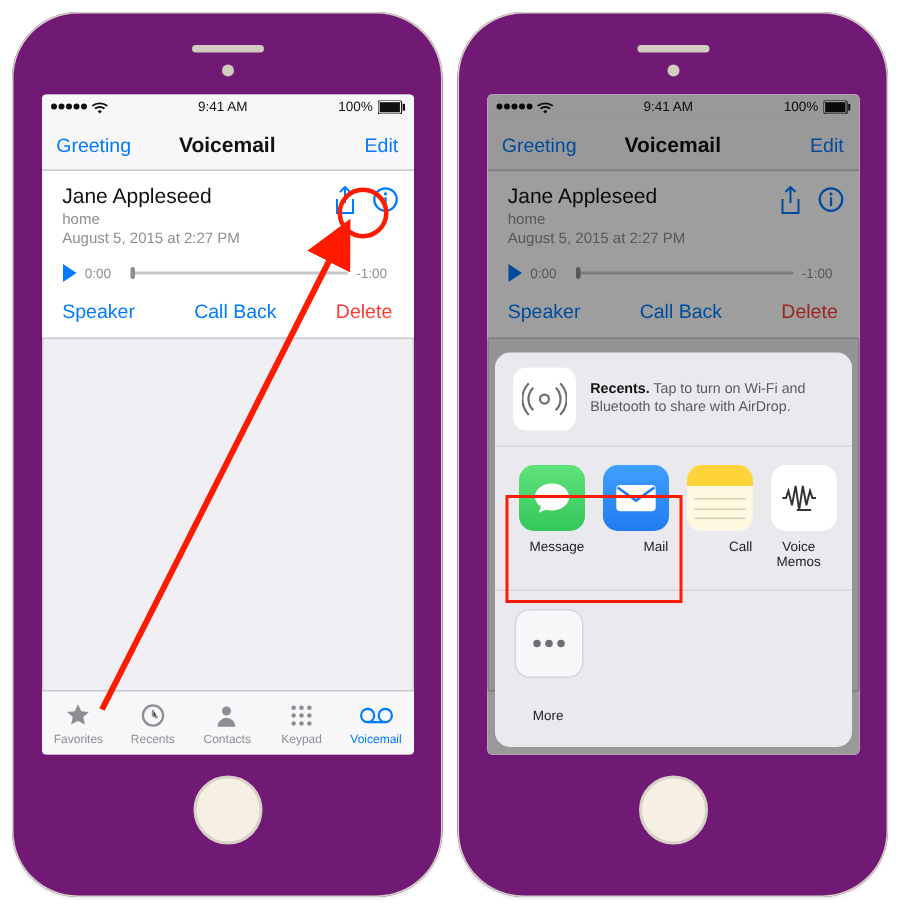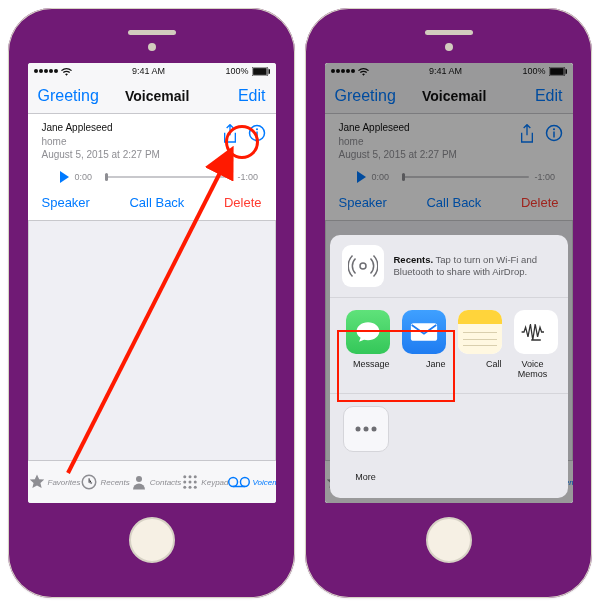--- a/index.html
+++ b/index.html
@@ -63,57 +63,57 @@
   .statusbar .sb-center { flex: 1; text-align: center; }
   .dots { display: flex; gap: 1px; }
   .dots span { width: 4px; height: 4px; border-radius: 50%; background: #111; }
   
   .navbar {
     height: 34px; background: #f7f7f9;
     border-bottom: 1px solid #c7c7cc;
     display: flex; align-items: center; justify-content: space-between;
     padding: 0 10px;
   }
-  .navbar .nav-left, .navbar .nav-right { color: #007aff; font-size: 16px; min-width: 50px; }
+  .navbar .nav-left, .navbar .nav-right { color: #007aff; font-size: 13px; min-width: 50px; }
   .navbar .nav-right { text-align: right; }
   .navbar .nav-title { font-weight: 600; font-size: 14px; color: #111; }
   
   .vmcard {
     background: #fff;
     border-bottom: 1px solid #c8c8cc;
   }
   .vm-top { display: flex; padding: 8px 10px 4px 14px; }
   .vm-text { flex: 1; }
-  .vm-name { font-size: 10px; color: #111; margin-bottom: 2px; }
+  .vm-name { font-size: 14px; color: #111; margin-bottom: 2px; }
   .vm-sub { font-size: 10px; color: #8e8e93; line-height: 13px; }
   .vm-icons { display: flex; gap: 10px; align-items: flex-start; padding-top: 2px; }
   .icon-outline { color: #007aff; }
-  .vm-player { padding: 6px 14px 6px 32px; display: flex; align-items: center; gap: 6px; }
+  .vm-player { padding: 6px 14px 6px 14px; display: flex; align-items: center; gap: 6px; }
   .play-tri { width: 0; height: 0; border-left: 9px solid #007aff; border-top: 6px solid transparent; border-bottom: 6px solid transparent; }
   .pl-time { font-size: 9px; color: #8e8e93; width: 24px; }
   .pl-time.right { }
   .track { flex: 1; height: 2px; background: #c8c8cc; border-radius: 1px; position: relative; }
   .track .knob { position: absolute; left: 0; top: -3px; width: 3px; height: 8px; background: #8e8e93; border-radius: 2px; }
   .vm-actions {
     display: flex; justify-content: space-between;
     padding: 6px 14px 10px 14px; font-size: 13px;
   }
   .act-blue { color: #007aff; }
   .act-red { color: #ff3b30; }
   
   .tabbar {
     margin-top: auto;
     height: 42px;
     background: #f7f7f9;
     border-top: 1px solid #c7c7cc;
     display: flex;
   }
   .tabbar .tab {
-    flex: 1; display: flex; flex-direction: row; align-items: center;
-    justify-content: center; gap: 2px; font-size: 8px; color: #8e8e93; font-style: italic;
+    flex: 1; display: flex; flex-direction: column; align-items: center;
+    justify-content: center; gap: 2px; font-size: 8px; color: #8e8e93;
   }
   .tabbar .tab.active { color: #007aff; }
   .tab-icon { height: 18px; display: flex; align-items: center; justify-content: center; }
   
   .dim-overlay {
     position: absolute; inset: 0; background: rgba(0,0,0,0.38);
   }
   .share-sheet {
     position: absolute; left: 5px; right: 5px; bottom: 5px;
     display: flex; flex-direction: column; gap: 6px;
@@ -459,21 +459,21 @@
               </div>
               <div class="app-label">Message</div>
             </div>
             <div class="app-item">
               <div class="app-tile" style="background:linear-gradient(#3fa0ff,#1f7cf1);">
                 <svg width="28" height="20" viewBox="0 0 32 22">
                     <rect x="1" y="1" width="30" height="20" rx="3" fill="#fff"></rect>
                     <path fill="none" stroke="#1f7cf1" stroke-width="2" d="M2 3l14 10L30 3"></path>
                   </svg>
               </div>
-              <div class="app-label">Jane</div>
+              <div class="app-label">Mail</div>
             </div>
             <div class="app-item">
               <div class="app-tile" style="background:#fff; overflow:hidden; flex-direction:column;">
                 <div style="height:14px; width:100%; background:#ffd43b;"></div>
                 <div style="flex:1; width:100%; background:#fff8e1; display:flex; flex-direction:column; justify-content:space-evenly; padding:3px 5px; box-sizing:border-box;">
                   <div style="height:1px;background:#d9cfae;"></div>
                     <div style="height:1px;background:#d9cfae;"></div>
                     <div style="height:1px;background:#d9cfae;"></div>
                 </div>
               </div>

